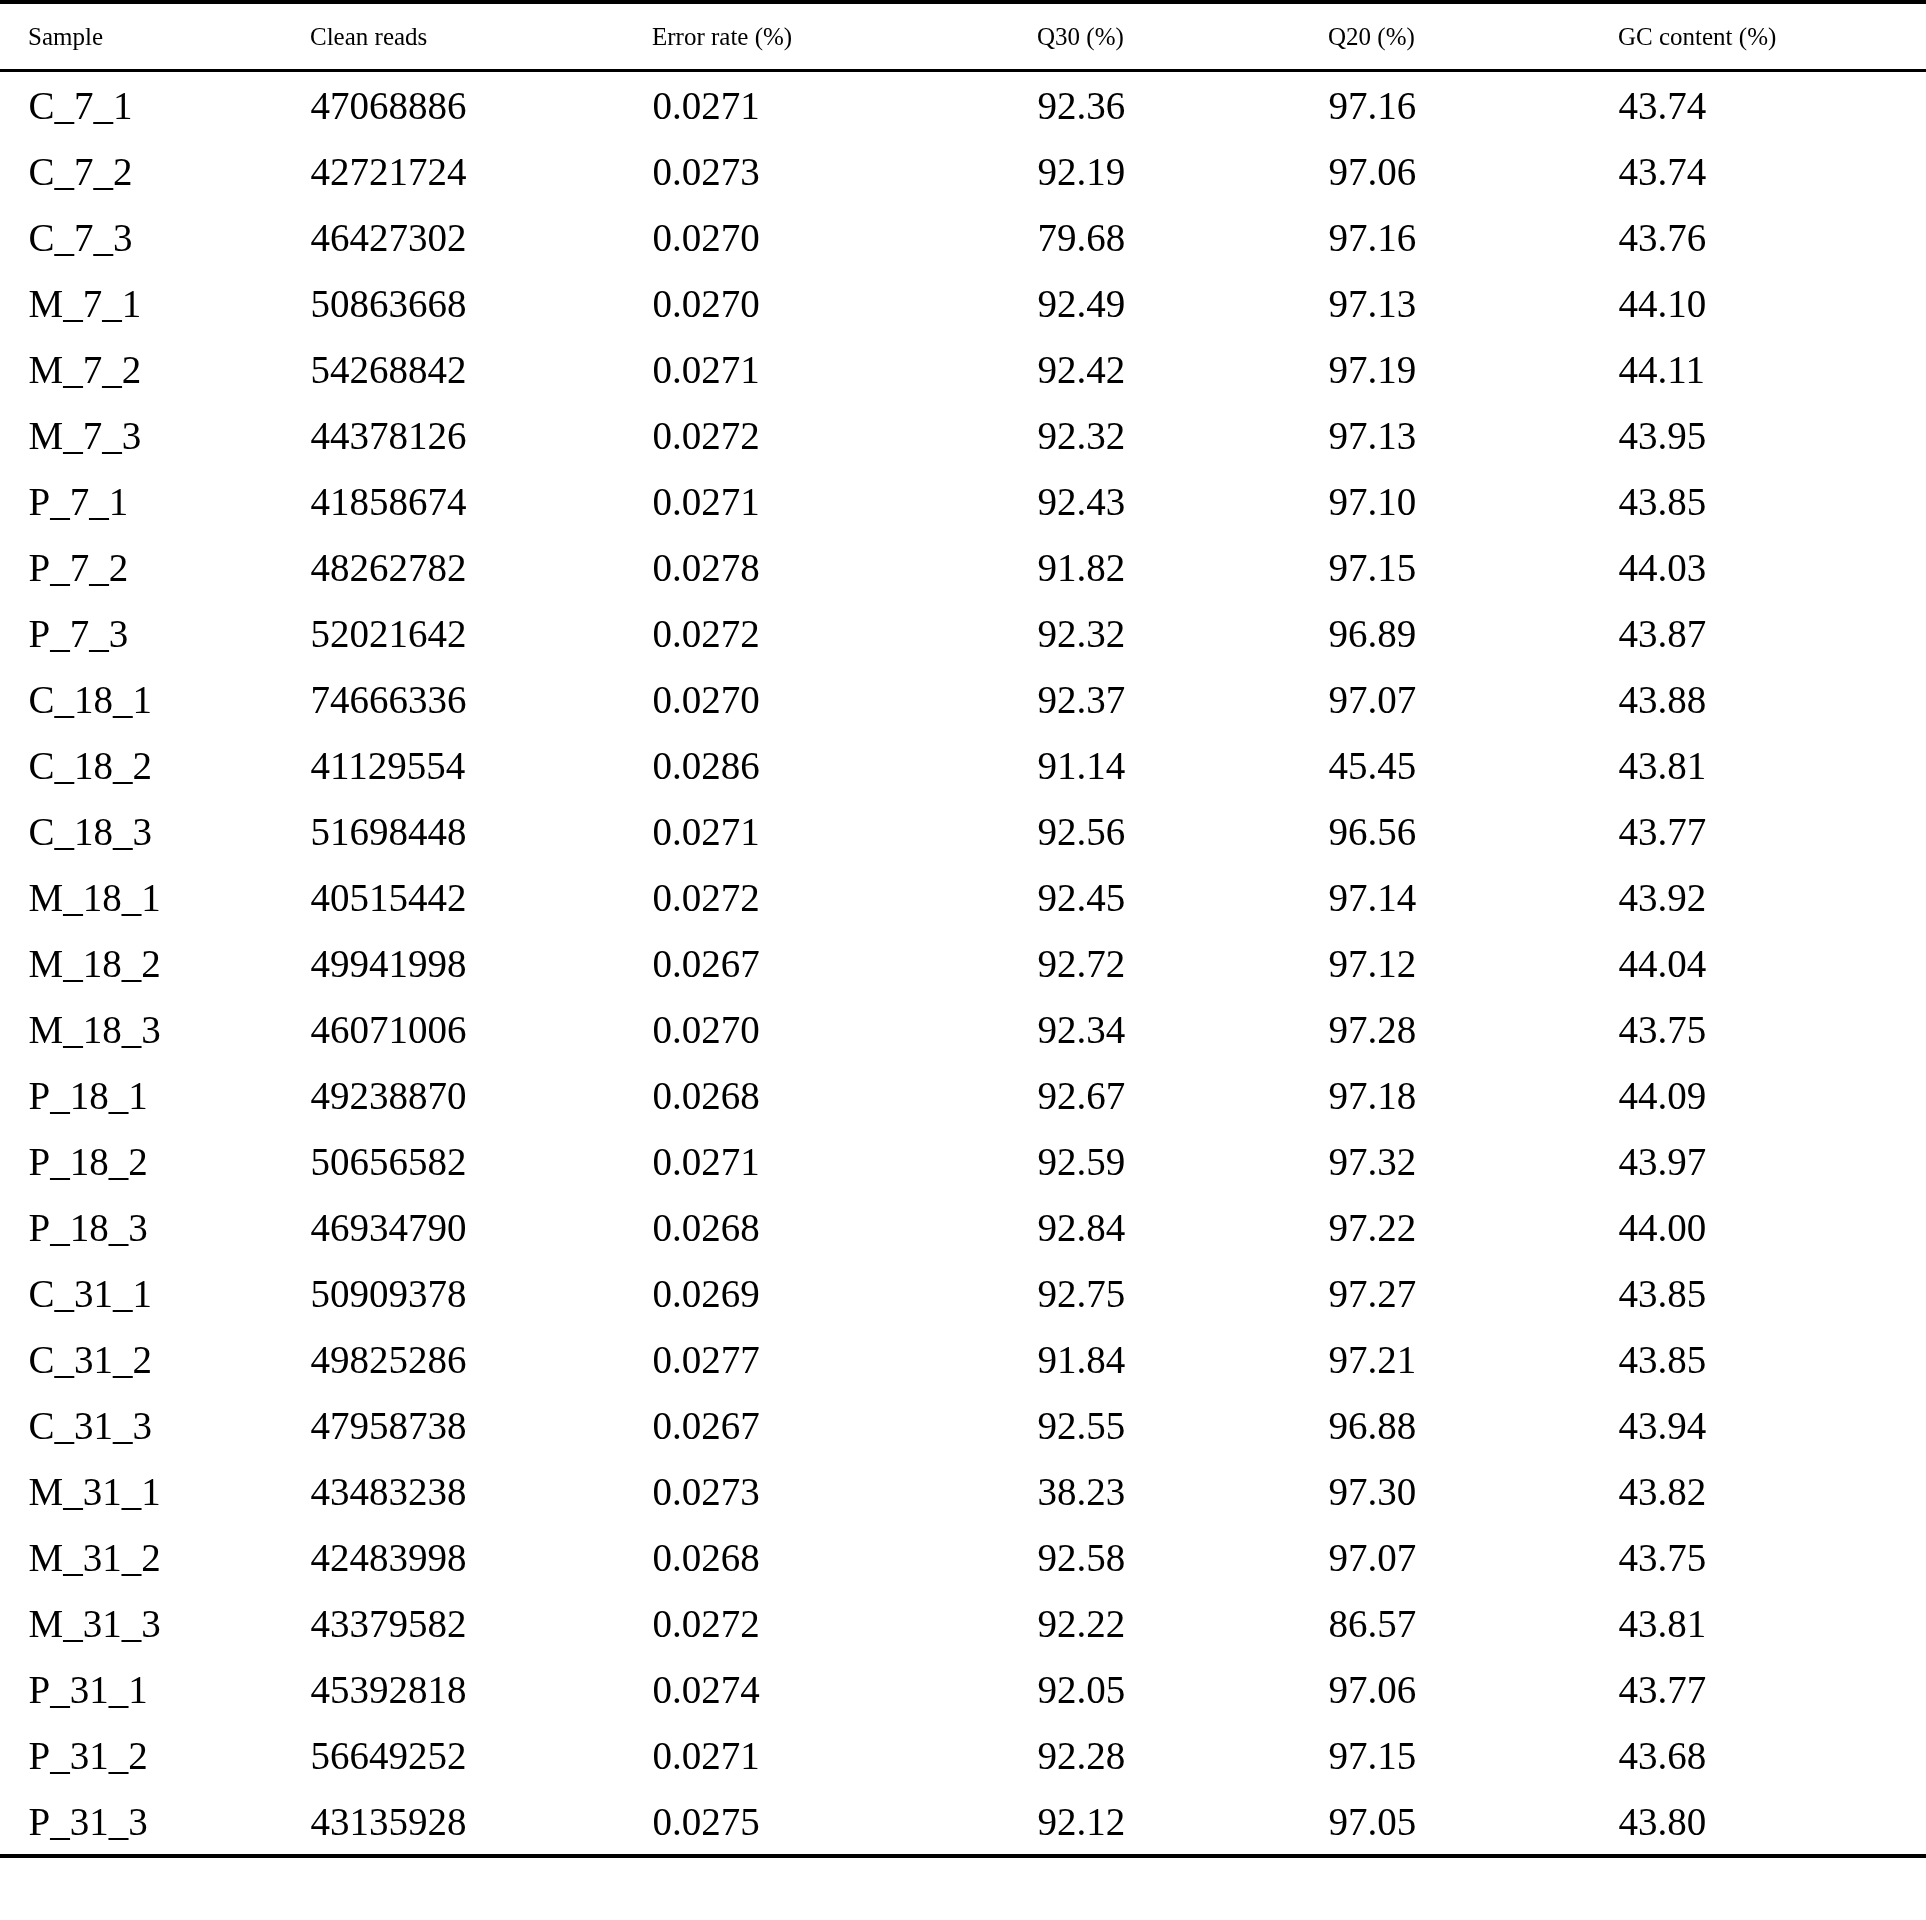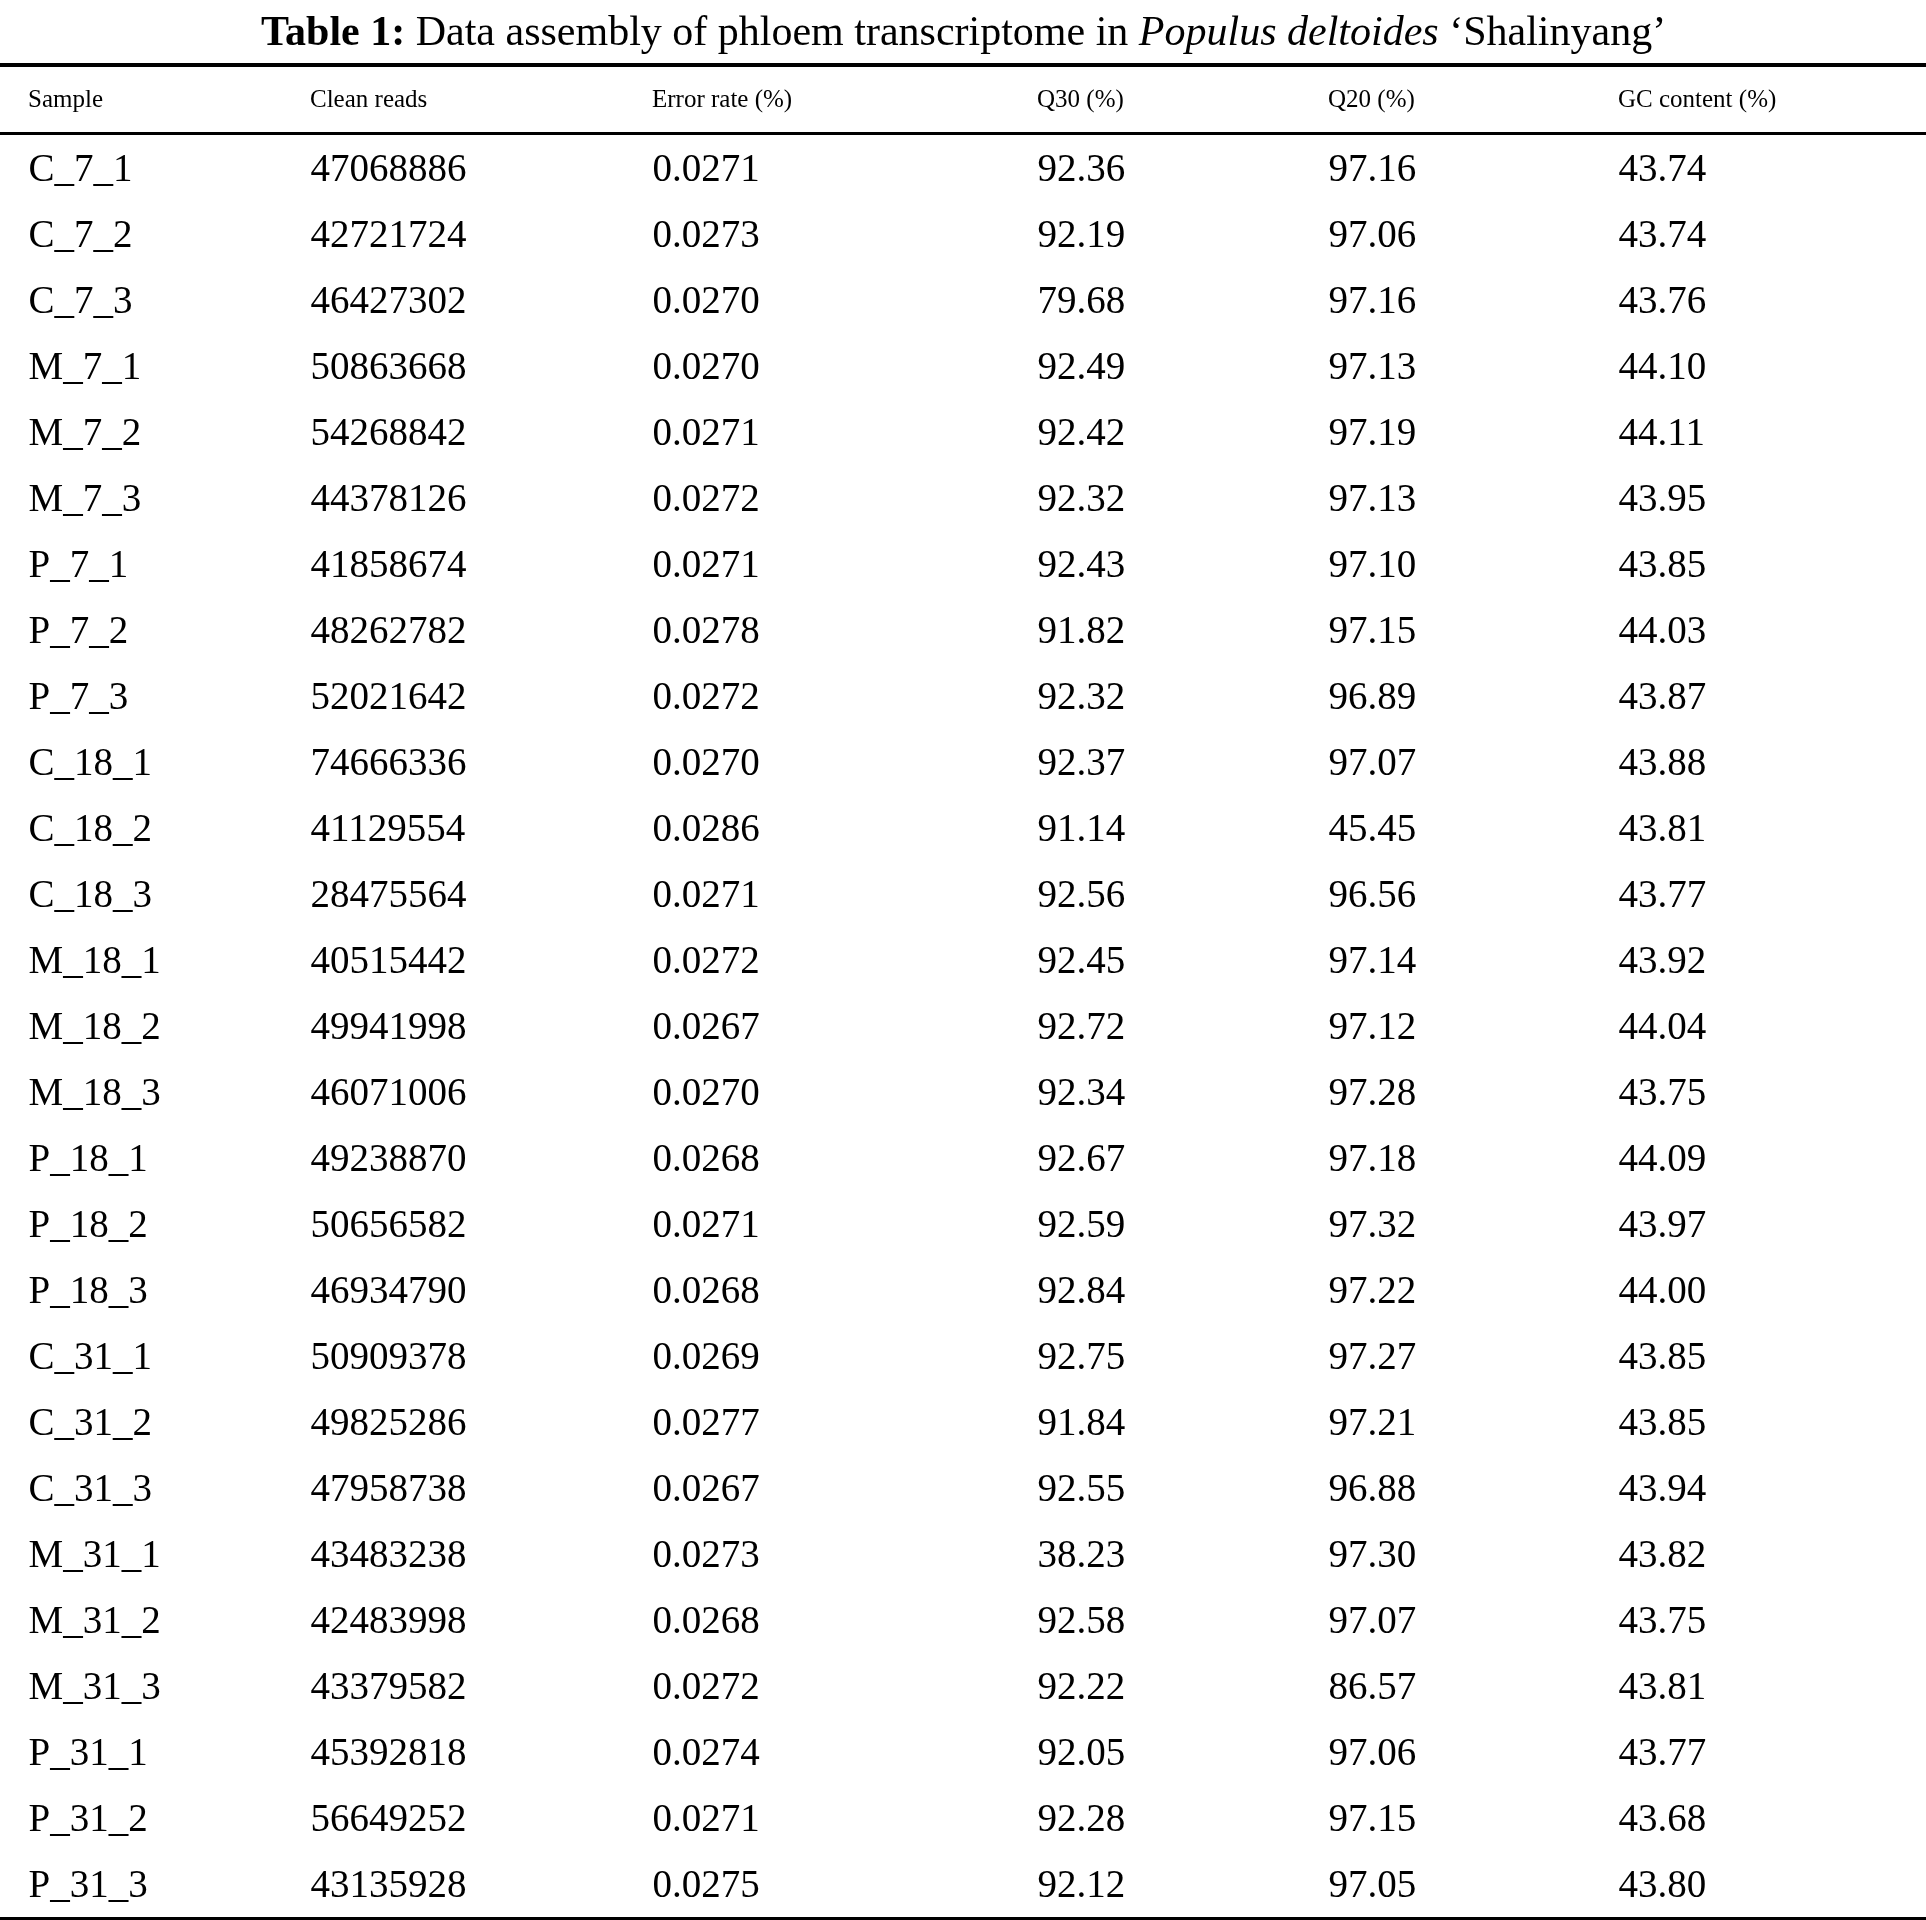--- a/index.html
+++ b/index.html
@@ -51,23 +51,20 @@
     vertical-align: middle;
     white-space: nowrap;
     overflow: hidden;
   }
 </style>
 </head>
 <body>
 
 <div class="page">
 
-  <div class="caption">
-    <span class="cap-label">Table 1:</span><span> Data assembly of phloem transcriptome in </span><span class="cap-italic">Populus deltoides</span><span> ‘Shalinyang’</span>
-  </div>
 
   <table class="data-table">
     <colgroup>
       <col style="width:282px">
       <col style="width:342px">
       <col style="width:385px">
       <col style="width:291px">
       <col style="width:290px">
       <col style="width:338px">
     </colgroup>
@@ -166,21 +163,21 @@
         <tr style="">
         <td>C_18_2</td>
         <td>41129554</td>
         <td>0.0286</td>
         <td>91.14</td>
         <td>45.45</td>
         <td>43.81</td>
       </tr>
         <tr style="">
         <td>C_18_3</td>
-        <td>28475564</td>
+        <td>51698448</td>
         <td>0.0271</td>
         <td>92.56</td>
         <td>96.56</td>
         <td>43.77</td>
       </tr>
         <tr style="">
         <td>M_18_1</td>
         <td>40515442</td>
         <td>0.0272</td>
         <td>92.45</td>

